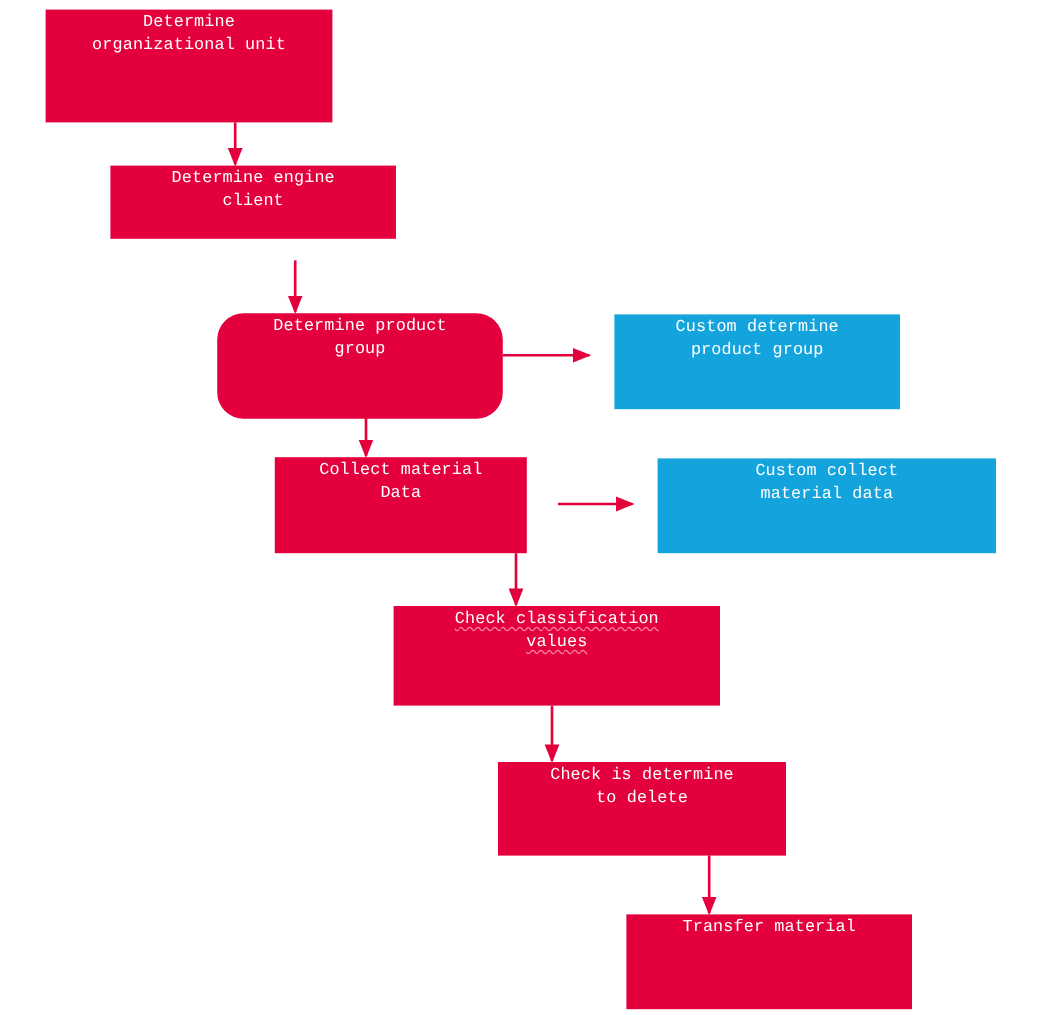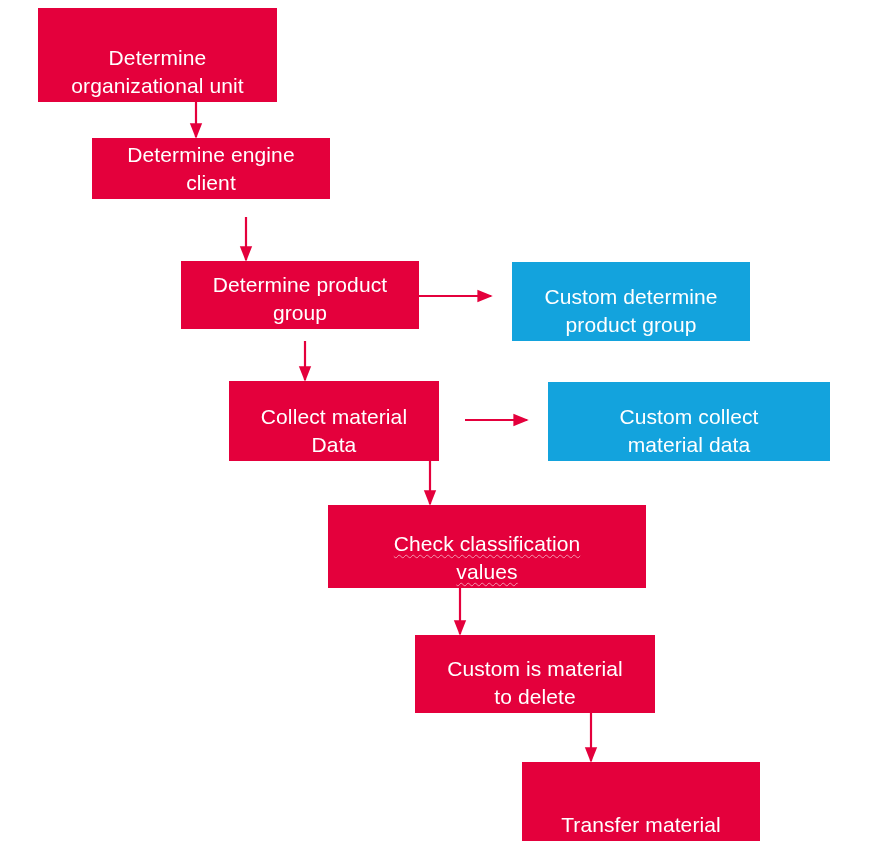--- a/index.html
+++ b/index.html
@@ -15,26 +15,26 @@
     position: relative;
     width: 871px;
     height: 846px;
     background: #ffffff;
     overflow: hidden;
   }
   .node {
     position: absolute;
     box-sizing: border-box;
     display: flex;
-    align-items: flex-end;
+    align-items: flex-start;
     justify-content: center;
     text-align: center;
     color: #ffffff;
-    font-family: Liberation Sans, sans-serif;
-    font-size: 21px;
+    font-family: Liberation Mono, monospace;
+    font-size: 14px;
     line-height: 1.34;
     letter-spacing: 0.1px;
     padding: 2px 8px;
     white-space: pre-line;
   }
   .node.primary {
     background: #e4003c;
   }
   .node.secondary {
     background: #13a3dd;
@@ -81,28 +81,28 @@
         <line x1="460" y1="588" x2="460" y2="634" stroke="#e4003c" stroke-width="2.2" marker-end="url(#arrowhead)"></line>
         <line x1="591" y1="713" x2="591" y2="761" stroke="#e4003c" stroke-width="2.2" marker-end="url(#arrowhead)"></line>
       </g>
   </svg>
 
   <div id="node-layer">
       <div class="node primary" style="left: 38px; top: 8px; width: 239px; height: 94px;"><span class="label">Determine
 organizational unit</span></div>
       <div class="node primary" style="left: 92px; top: 138px; width: 238px; height: 61px;"><span class="label">Determine engine
 client</span></div>
-      <div class="node primary" style="left: 181px; top: 261px; width: 238px; height: 68px;"><span class="label">Determine product
+      <div class="node primary" style="left: 181px; top: 261px; width: 238px; height: 88px; border-radius: 22px;"><span class="label">Determine product
 group</span></div>
       <div class="node secondary" style="left: 492px; top: 262px; width: 238px; height: 79px;"><span class="label">Custom determine
 product group</span></div>
       <div class="node primary" style="left: 229px; top: 381px; width: 210px; height: 80px;"><span class="label">Collect material
 Data</span></div>
       <div class="node secondary" style="left: 528px; top: 382px; width: 282px; height: 79px;"><span class="label">Custom collect
 material data</span></div>
-      <div class="node primary" style="left: 328px; top: 505px; width: 318px; height: 83px;"><span class="label spellcheck">Check classification
+      <div class="node primary" style="left: 328px; top: 505px; width: 272px; height: 83px;"><span class="label spellcheck">Check classification
 values</span></div>
-      <div class="node primary" style="left: 415px; top: 635px; width: 240px; height: 78px;"><span class="label">Custom is material
+      <div class="node primary" style="left: 415px; top: 635px; width: 240px; height: 78px;"><span class="label">Check is determine
 to delete</span></div>
       <div class="node primary" style="left: 522px; top: 762px; width: 238px; height: 79px;"><span class="label">Transfer material</span></div>
     </div>
 
 </div>
 
 </body></html>

